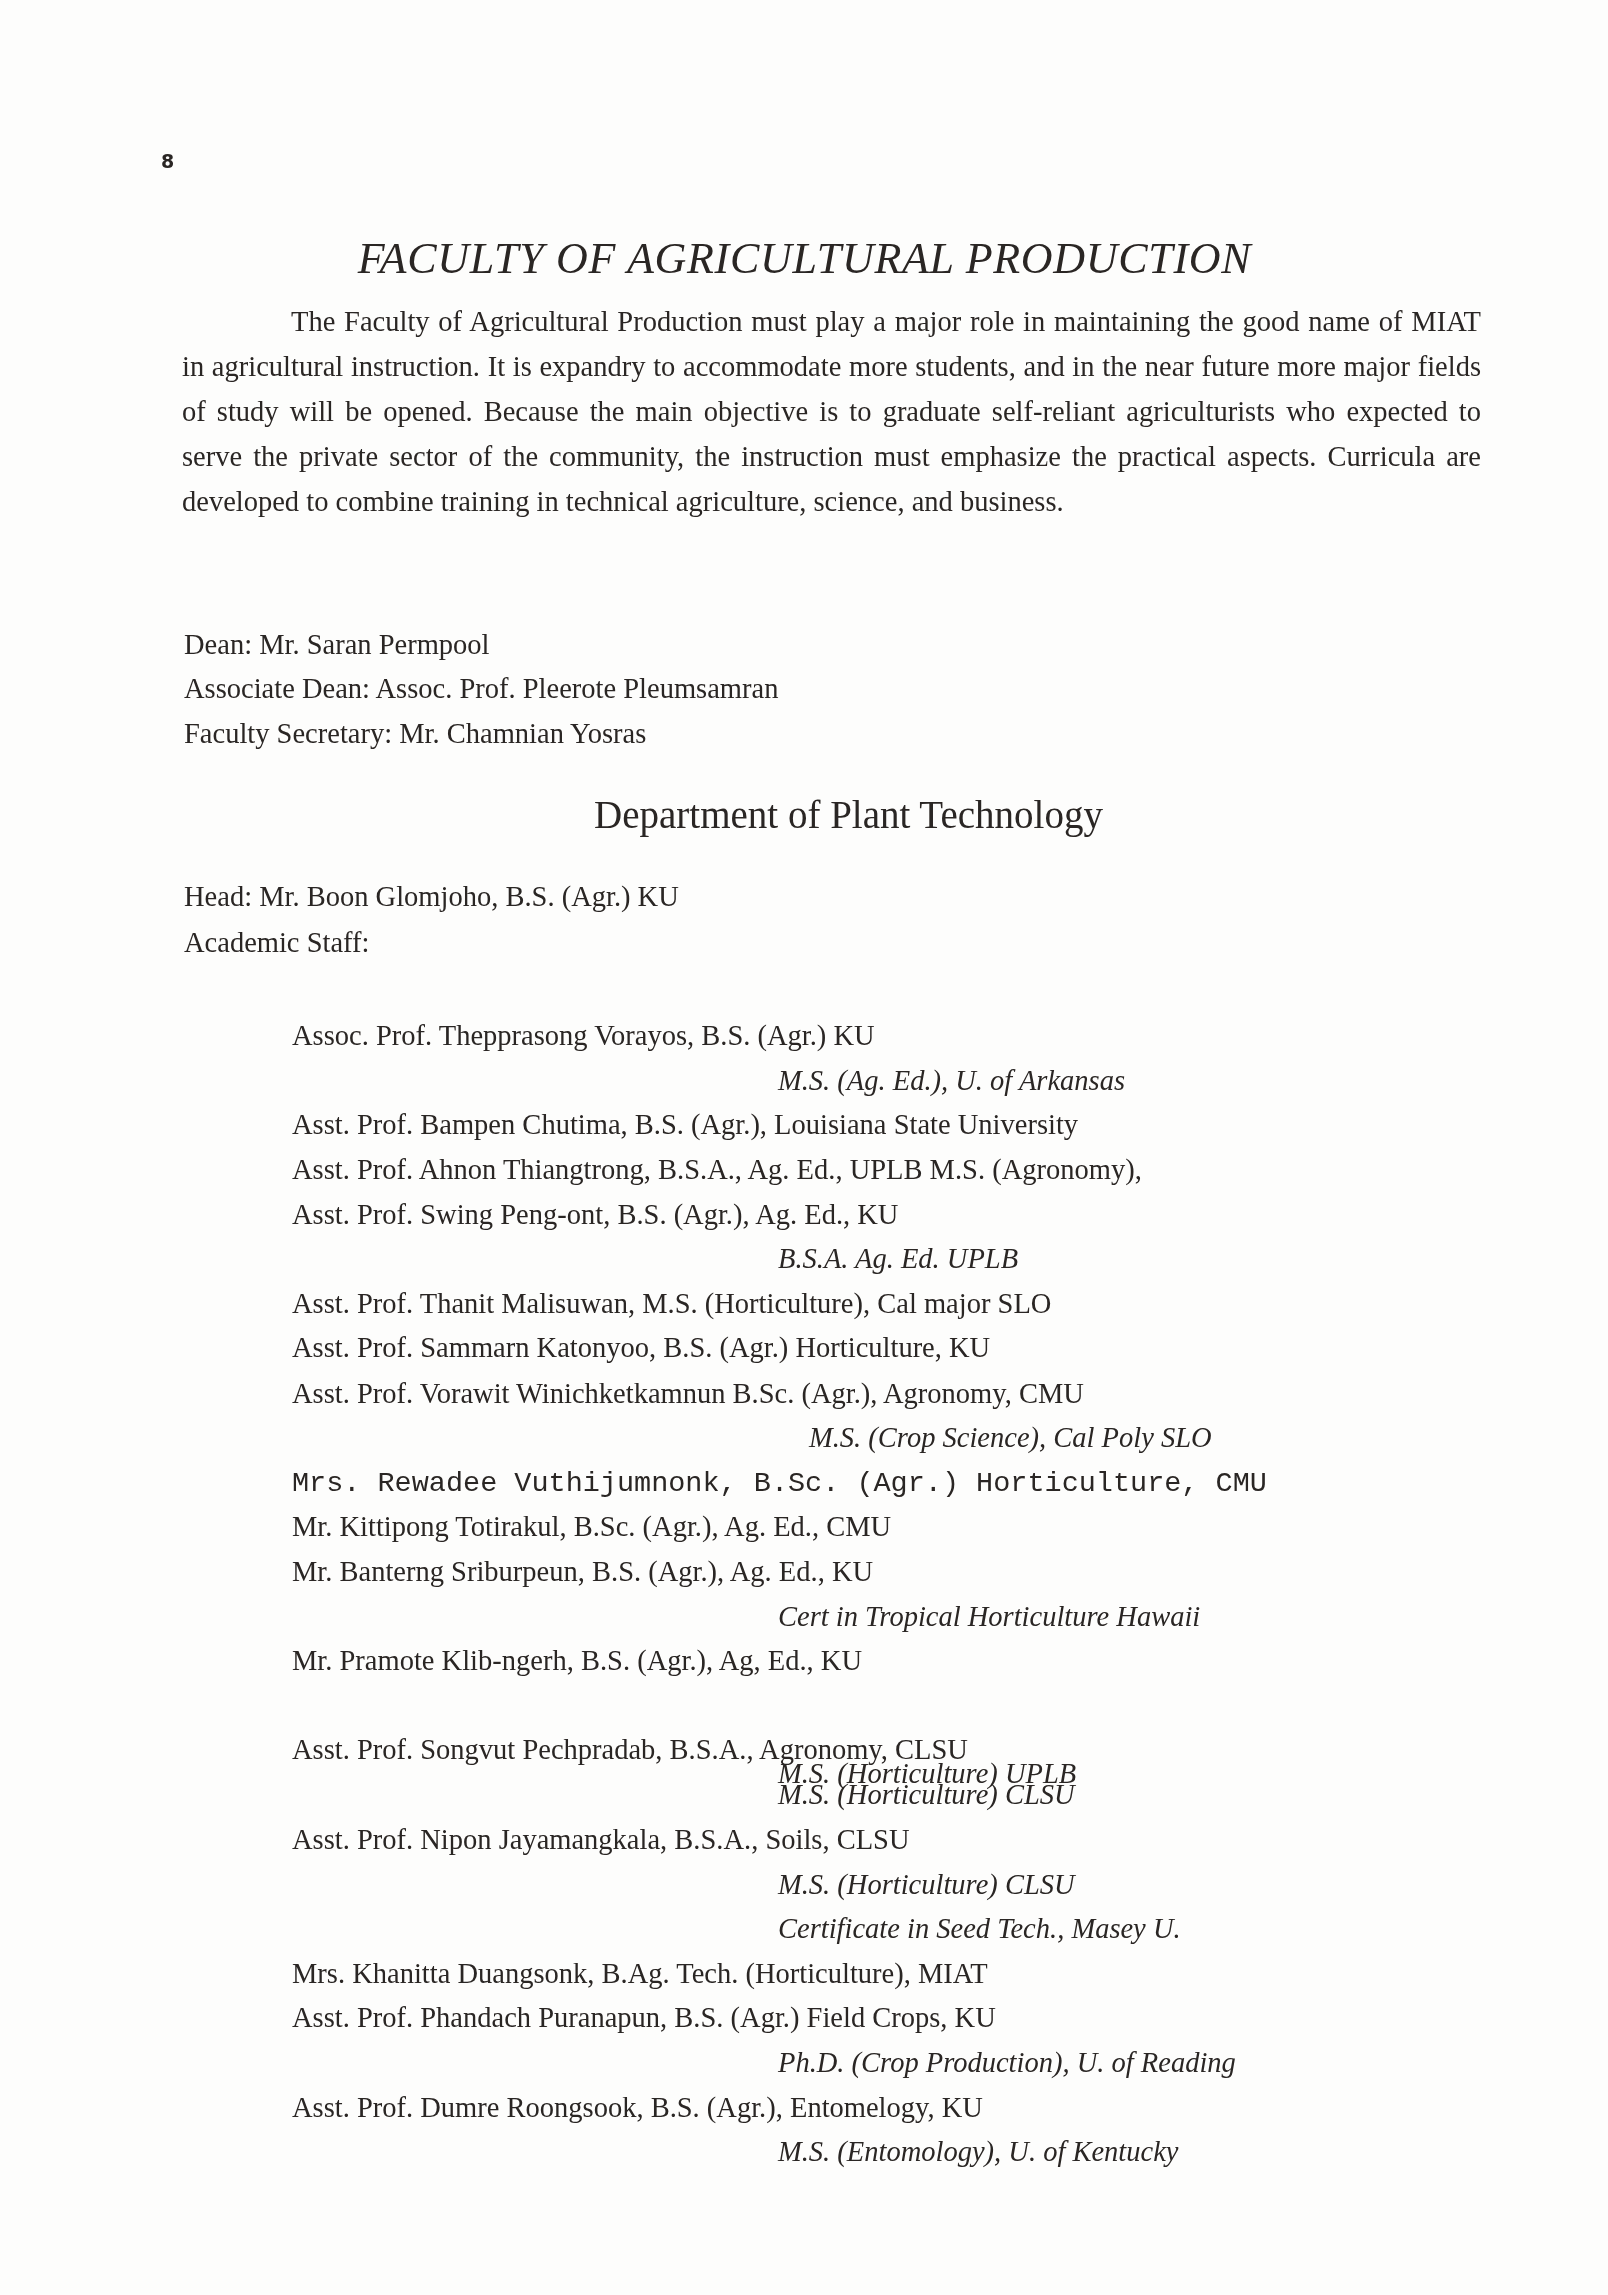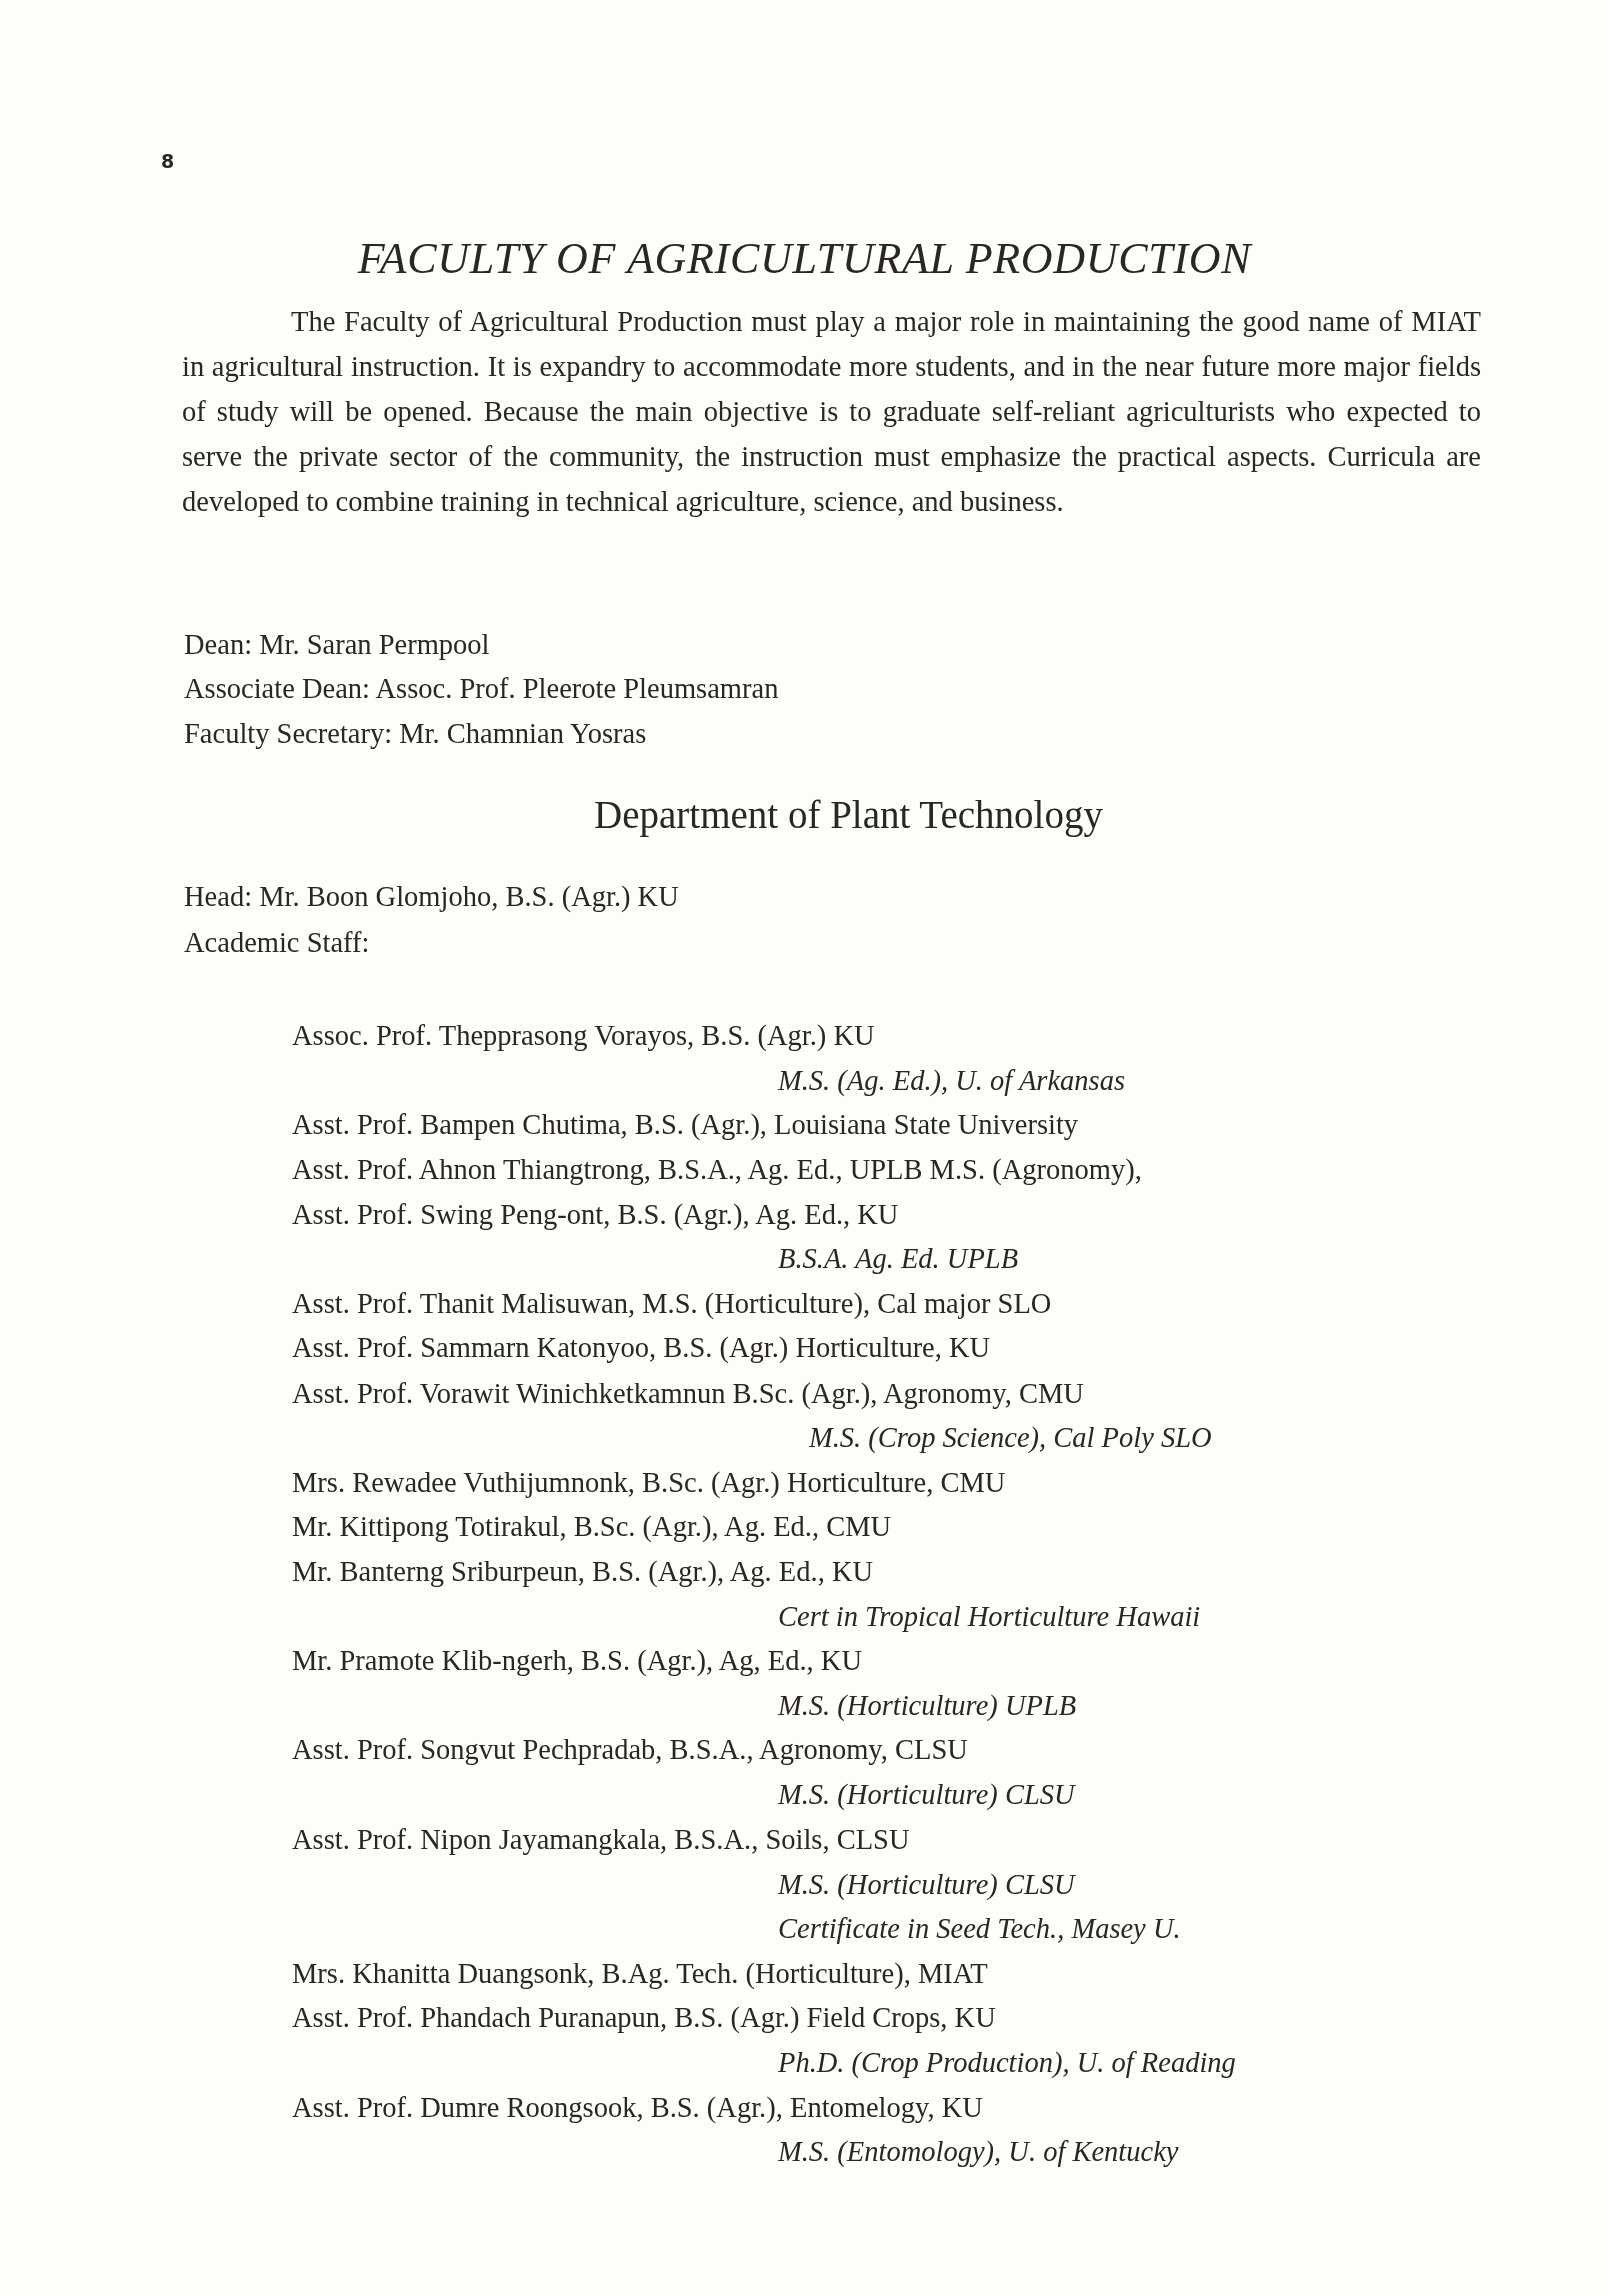--- a/index.html
+++ b/index.html
@@ -66,26 +66,26 @@
     <div class="abs staff-line col1" style="top: 1020px;">Assoc. Prof. Thepprasong Vorayos, B.S. (Agr.) KU</div>
     <div class="abs staff-line col2" style="top: 1065px;">M.S. (Ag. Ed.), U. of Arkansas</div>
     <div class="abs staff-line col1" style="top: 1109px;">Asst. Prof. Bampen Chutima, B.S. (Agr.), Louisiana State University</div>
     <div class="abs staff-line col1" style="top: 1154px;">Asst. Prof. Ahnon Thiangtrong, B.S.A., Ag. Ed., UPLB M.S. (Agronomy),</div>
     <div class="abs staff-line col1" style="top: 1199px;">Asst. Prof. Swing Peng-ont, B.S. (Agr.), Ag. Ed., KU</div>
     <div class="abs staff-line col2" style="top: 1243px;">B.S.A. Ag. Ed. UPLB</div>
     <div class="abs staff-line col1" style="top: 1288px;">Asst. Prof. Thanit Malisuwan, M.S. (Horticulture), Cal major SLO</div>
     <div class="abs staff-line col1" style="top: 1332px;">Asst. Prof. Sammarn Katonyoo, B.S. (Agr.) Horticulture, KU</div>
     <div class="abs staff-line col1" style="top: 1378px;">Asst. Prof. Vorawit Winichketkamnun B.Sc. (Agr.), Agronomy, CMU</div>
     <div class="abs staff-line col2" style="top: 1422px; margin-left: 31px;">M.S. (Crop Science), Cal Poly SLO</div>
-    <div class="abs staff-line col1" style="top: 1467px;">Mrs. Rewadee Vuthijumnonk, B.Sc. (Agr.) Horticulture, CMU</div>
+    <div class="abs staff-line col1" style="top: 1467px; font-family: Liberation Mono, monospace;">Mrs. Rewadee Vuthijumnonk, B.Sc. (Agr.) Horticulture, CMU</div>
     <div class="abs staff-line col1" style="top: 1511px;">Mr. Kittipong Totirakul, B.Sc. (Agr.), Ag. Ed., CMU</div>
     <div class="abs staff-line col1" style="top: 1556px;">Mr. Banterng Sriburpeun, B.S. (Agr.), Ag. Ed., KU</div>
     <div class="abs staff-line col2" style="top: 1601px;">Cert in Tropical Horticulture Hawaii</div>
     <div class="abs staff-line col1" style="top: 1645px;">Mr. Pramote Klib-ngerh, B.S. (Agr.), Ag, Ed., KU</div>
-    <div class="abs staff-line col2" style="top: 1690px;">M.S. (Horticulture) UPLB</div>
+    <div class="abs staff-line col2" style="top: 1758px;">M.S. (Horticulture) UPLB</div>
     <div class="abs staff-line col1" style="top: 1734px;">Asst. Prof. Songvut Pechpradab, B.S.A., Agronomy, CLSU</div>
     <div class="abs staff-line col2" style="top: 1779px;">M.S. (Horticulture) CLSU</div>
     <div class="abs staff-line col1" style="top: 1824px;">Asst. Prof. Nipon Jayamangkala, B.S.A., Soils, CLSU</div>
     <div class="abs staff-line col2" style="top: 1869px;">M.S. (Horticulture) CLSU</div>
     <div class="abs staff-line col2" style="top: 1913px;">Certificate in Seed Tech., Masey U.</div>
     <div class="abs staff-line col1" style="top: 1958px;">Mrs. Khanitta Duangsonk, B.Ag. Tech. (Horticulture), MIAT</div>
     <div class="abs staff-line col1" style="top: 2002px;">Asst. Prof. Phandach Puranapun, B.S. (Agr.) Field Crops, KU</div>
     <div class="abs staff-line col2" style="top: 2047px;">Ph.D. (Crop Production), U. of Reading</div>
     <div class="abs staff-line col1" style="top: 2092px;">Asst. Prof. Dumre Roongsook, B.S. (Agr.), Entomelogy, KU</div>
     <div class="abs staff-line col2" style="top: 2136px;">M.S. (Entomology), U. of Kentucky</div>

